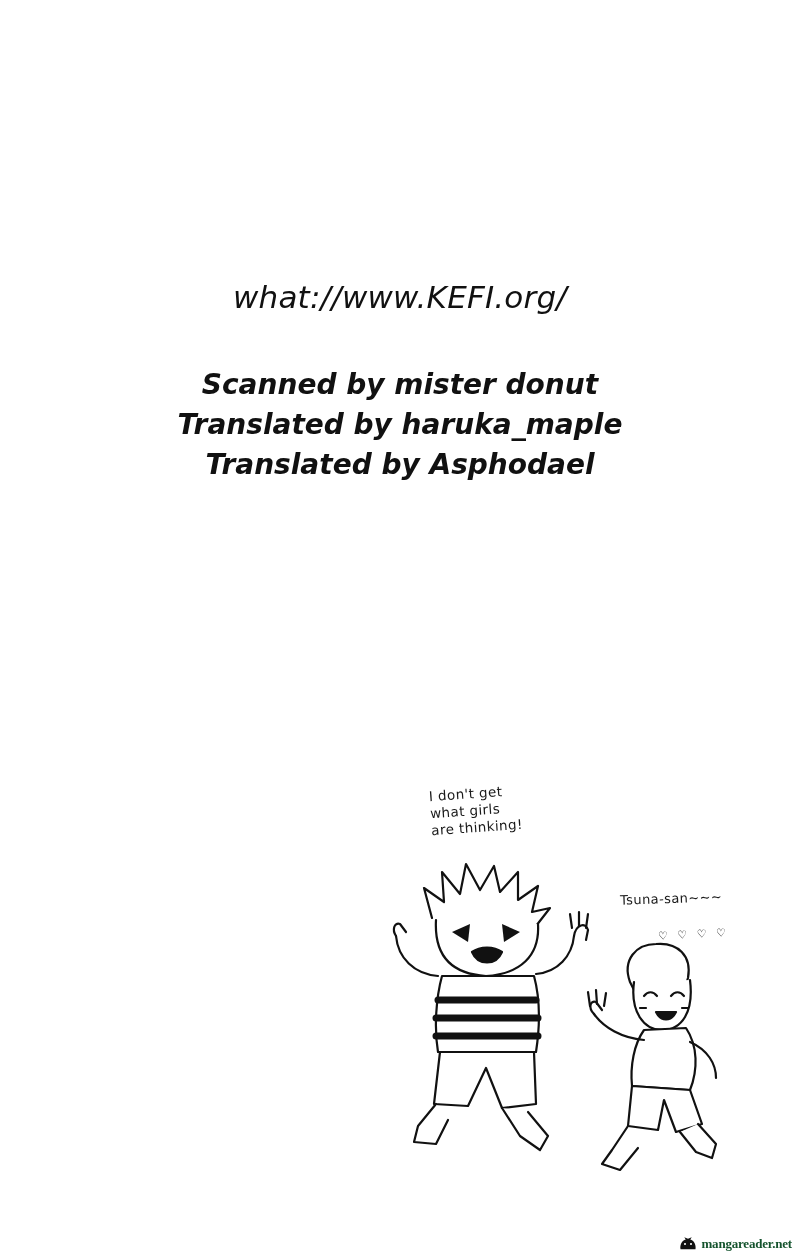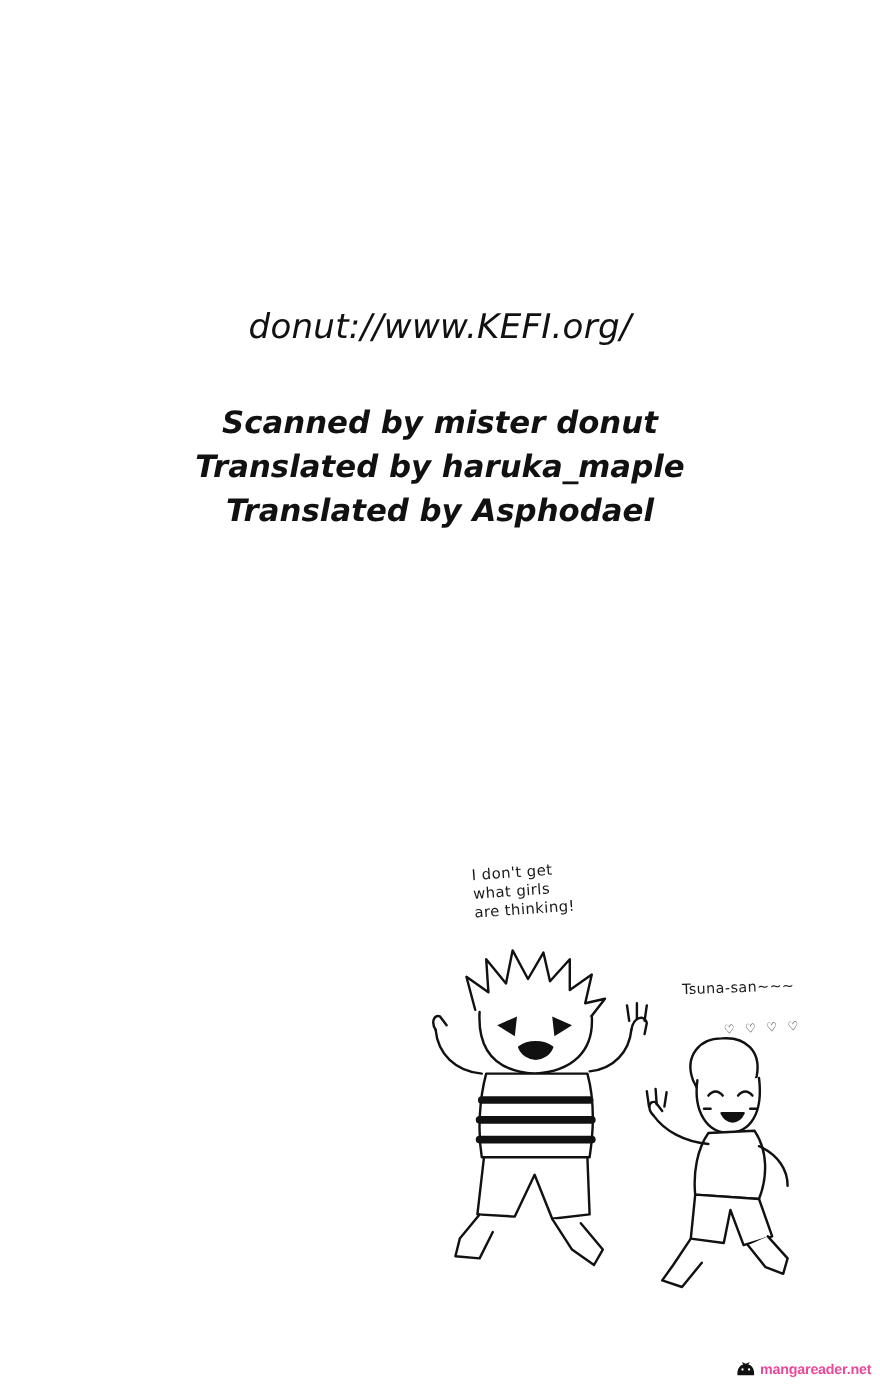--- a/index.html
+++ b/index.html
@@ -85,37 +85,37 @@
   
   .watermark {
     position: absolute;
     right: 8px;
     bottom: 6px;
     display: flex;
     align-items: center;
     gap: 4px;
   }
   .watermark .wm-text {
-    font-family: Liberation Sans, sans-serif;
+    font-family: Liberation Serif, serif;
     font-size: 13px;
     font-weight: bold;
-    color: #ec4899;
+    color: #14532d;
     letter-spacing: -0.2px;
   }
   .watermark .wm-mark {
     width: 18px;
     height: 14px;
     display: block;
   }
 </style>
 </head>
 <body>
 
 <div class="credits">
-  <div class="url">donut://www.KEFI.org/</div>
+  <div class="url">what://www.KEFI.org/</div>
   <div class="line">Scanned by mister donut</div>
   <div class="line">Translated by haruka_maple</div>
   <div class="line">Translated by Asphodael</div>
 </div>
 
 <div class="sketch">
 
   <div class="handwrite hw-tsuna">I don't get
 what girls
 are thinking!</div>

